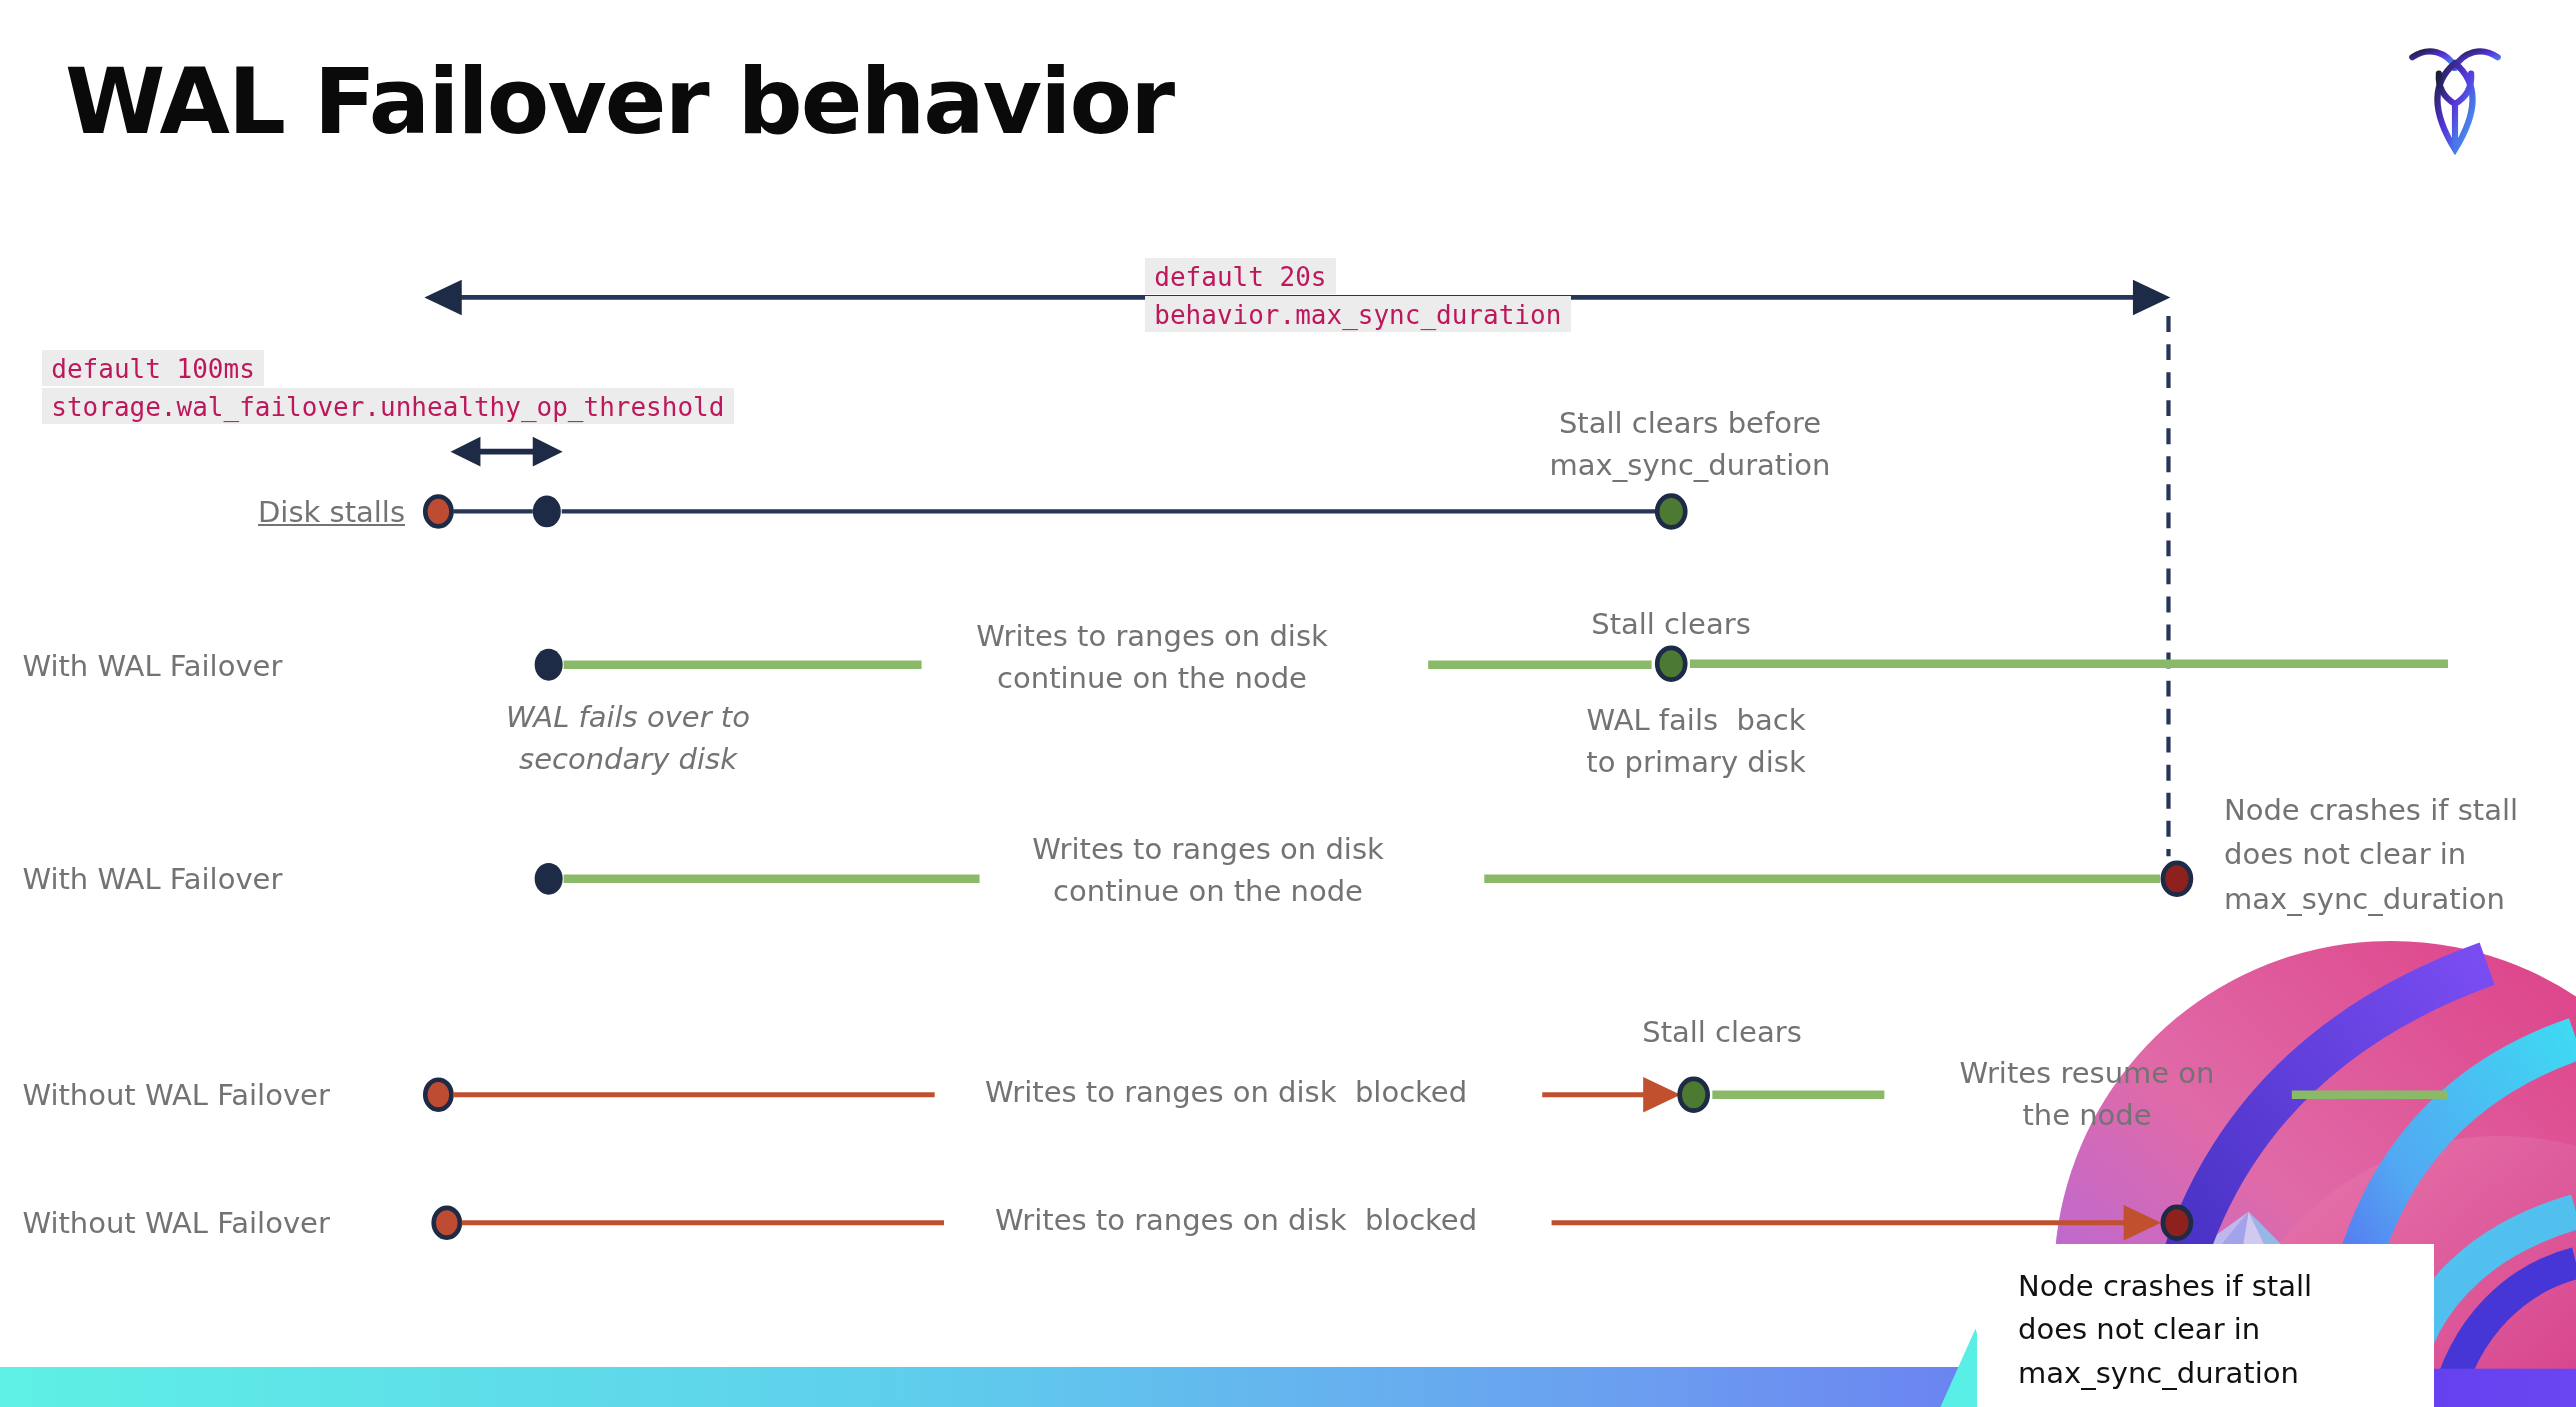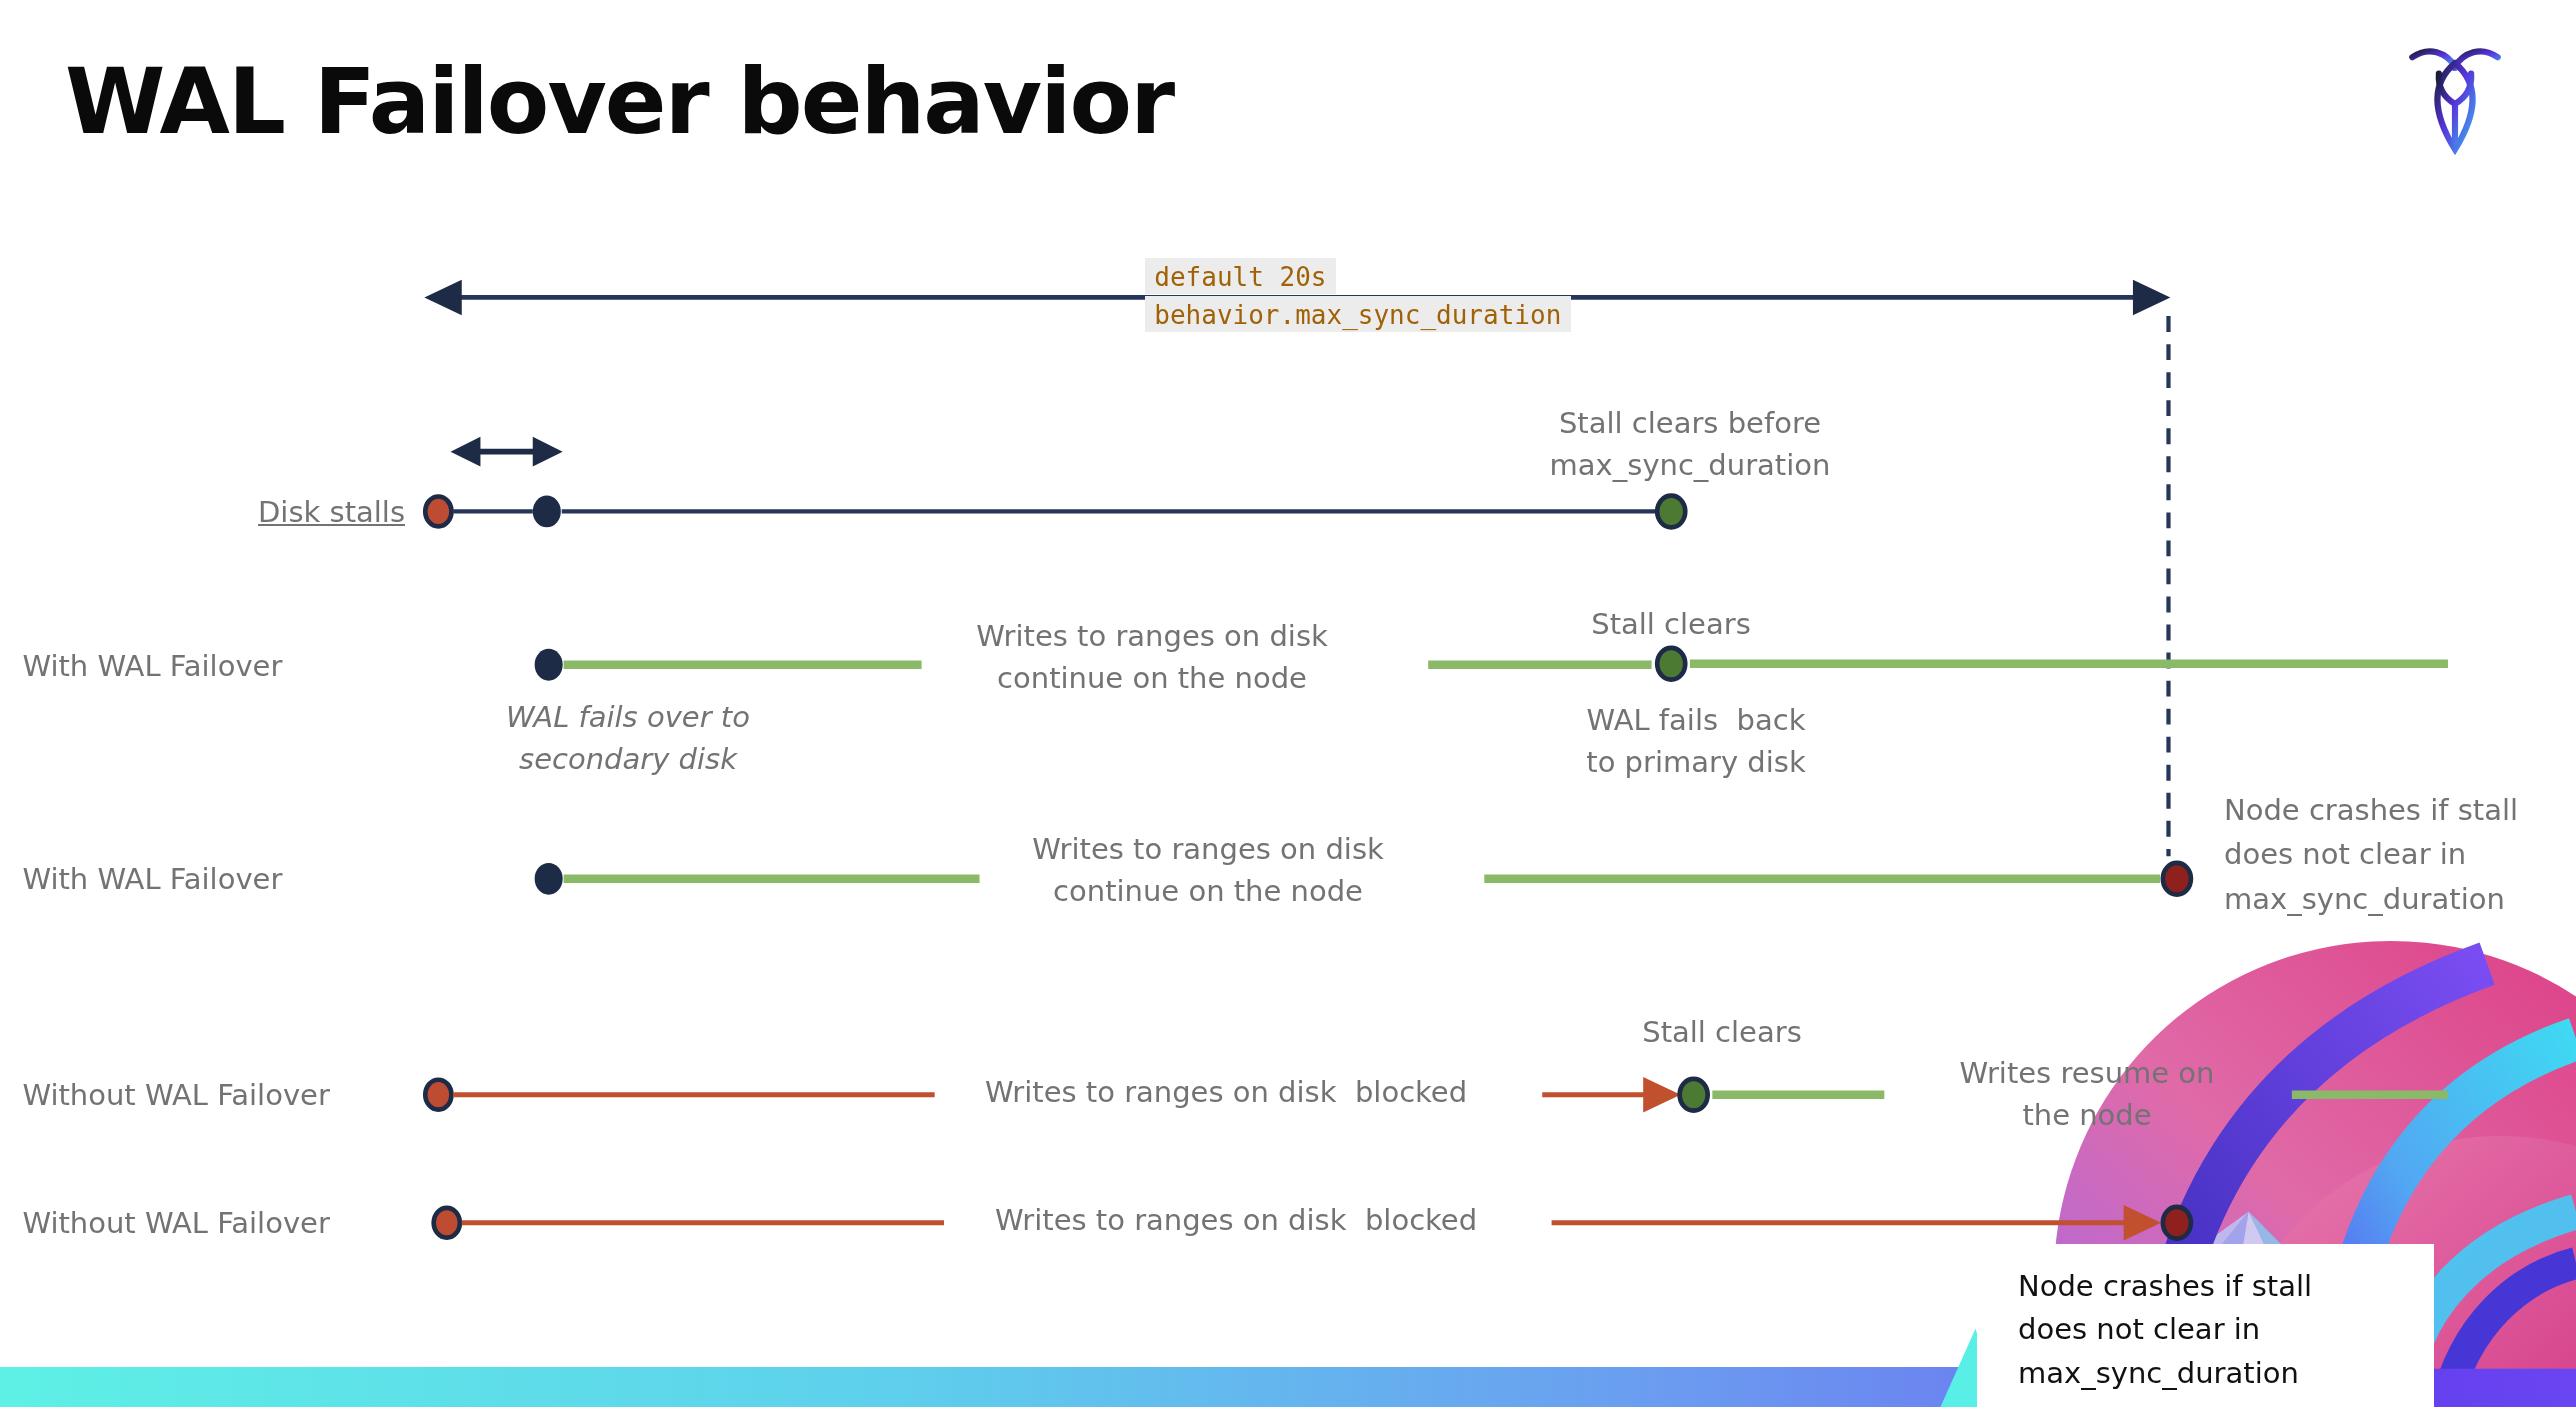--- a/index.html
+++ b/index.html
@@ -12,21 +12,21 @@
   .logo{position:absolute;left:2398px;top:45px;width:114px;height:112px;z-index:5;}
 
   .diagram{position:absolute;left:0;top:0;z-index:3;}
 
   .lbl{position:absolute;color:#737373;font-size:29px;line-height:1.45;z-index:4;}
   .note{white-space:pre-wrap;}
   .ctr{transform:translateX(-50%);text-align:center;}
   .rgt{text-align:right;}
 
   .cfg{position:absolute;z-index:5;font-family:"DejaVu Sans Mono","Liberation Mono",monospace;
-       font-size:26px;color:#a16207;line-height:1.0;}
+       font-size:26px;color:#be185d;line-height:1.0;}
   .cfg span{display:inline-block;background:#ececec;padding:5.6px 9.3px 4.7px 9.3px;margin-bottom:1.9px;}
 
   .card{position:absolute;left:1977px;top:1244px;width:457px;height:164px;background:#ffffff;
         z-index:6;box-sizing:border-box;padding:20.6px 0 0 41px;}
   .card .note{font-size:29px;line-height:1.5;color:#111;}
 
   .footer-bar{position:absolute;left:0;top:1367px;width:2576px;height:41px;z-index:1;
         background:linear-gradient(90deg,#5ef0e5 0%,#5ecfec 35%,#6b9bf0 65%,#6b72f0 85%,#6a6ef0 100%);}
 
   .roach-art{position:absolute;right:0;bottom:0;width:636px;height:477px;z-index:2;}
@@ -136,20 +136,24 @@
     <line x1="494" y1="1308" x2="1010" y2="1308" stroke="#c1502f" stroke-width="5.5"></line>
     <line x1="1660" y1="1308" x2="2280" y2="1308" stroke="#c1502f" stroke-width="5.5"></line>
     <polygon points="2312,1308 2272,1289 2272,1327" fill="#c1502f"></polygon>
     <ellipse cx="2329" cy="1308" rx="15" ry="17" fill="#8e201d" stroke="#1e2b47" stroke-width="5"></ellipse>
   </svg>
 
   <div class="cfg" style="left:1145px;top:258px;">
     <span>default 20s</span><br>
     <span>behavior.max_sync_duration</span>
   </div>
+  <div class="cfg" style="left:42px;top:350px;">
+    <span>default 100ms</span><br>
+    <span>storage.wal_failover.unhealthy_op_threshold</span>
+  </div>
 
   <div class="lbl rgt" style="left:192px;top:491px;width:213px;text-decoration:underline;">Disk stalls</div>
   <div class="lbl" style="left:22.4px;top:645px;">With WAL Failover</div>
   <div class="lbl" style="left:22.4px;top:858px;">With WAL Failover</div>
   <div class="lbl" style="left:22.4px;top:1074px;">Without WAL Failover</div>
   <div class="lbl" style="left:22.4px;top:1202px;">Without WAL Failover</div>
 
   <div class="lbl note ctr" style="left:1690px;top:402px;">Stall clears before
 max_sync_duration</div>
 

